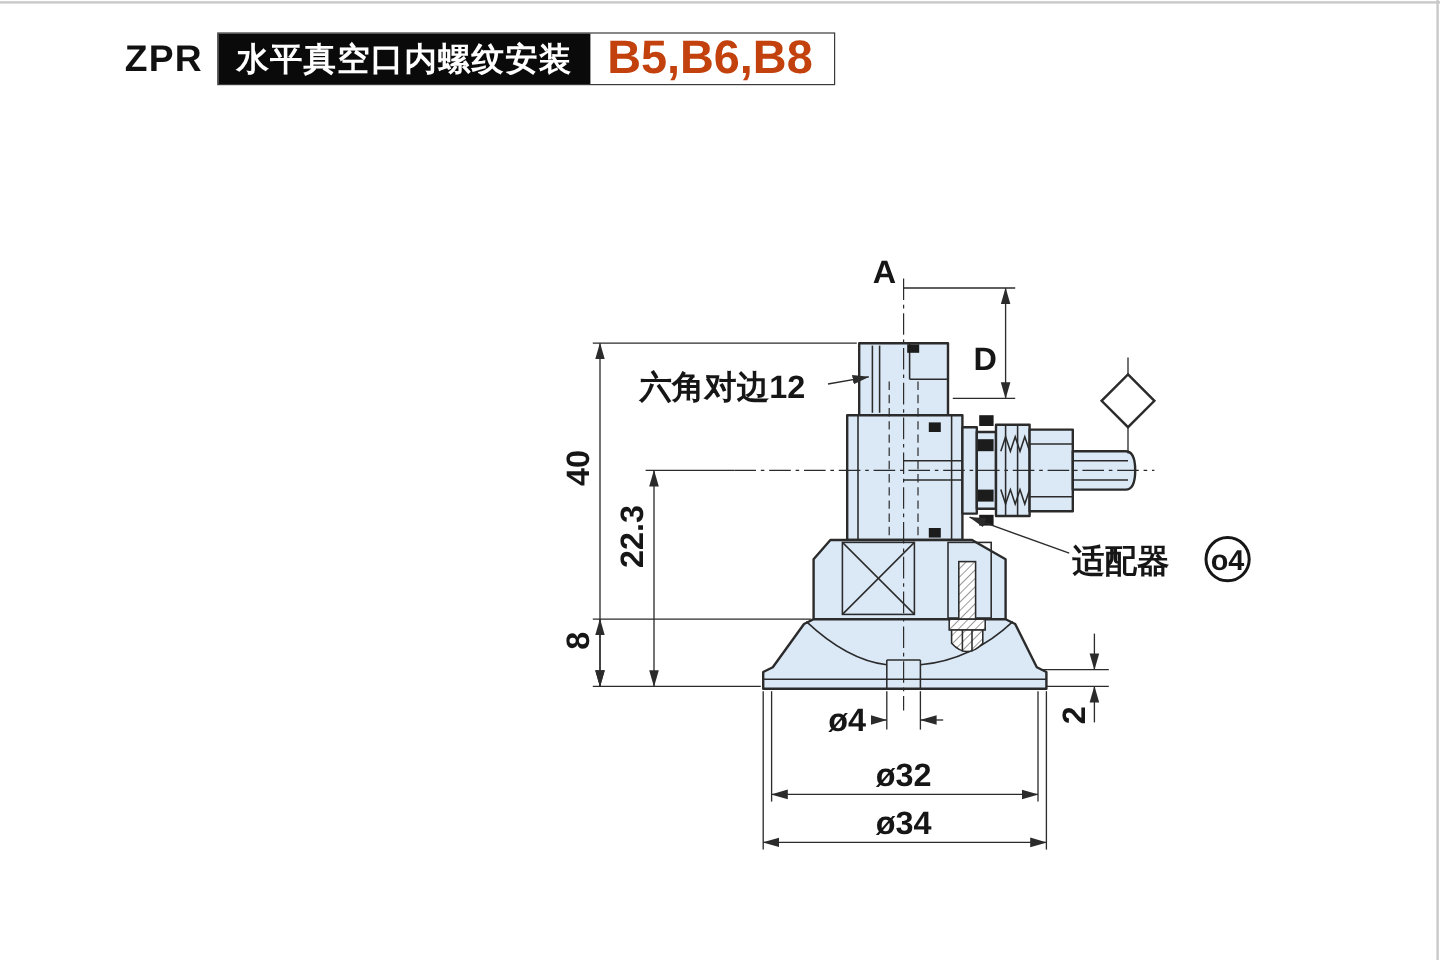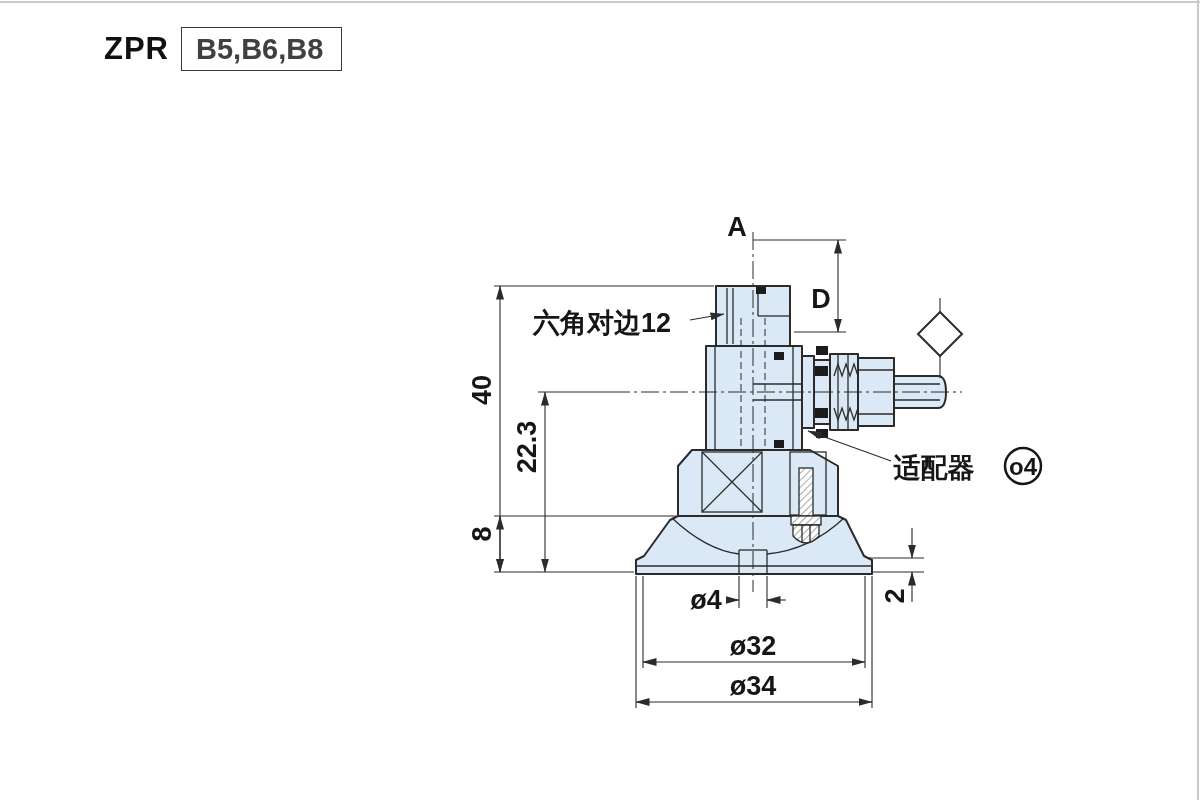--- a/index.html
+++ b/index.html
@@ -5,21 +5,21 @@
   html,body{margin:0;padding:0;background:#fff;}
   .page{position:relative;width:1200px;height:800px;background:#fff;overflow:hidden;
         font-family:"Liberation Sans",sans-serif;}
   .edge-top{position:absolute;top:1px;left:0;width:100%;height:2px;background:#c9c9c9;}
   .edge-right{position:absolute;top:0;right:1px;width:2px;height:100%;background:#c9c9c9;}
   .header{position:absolute;top:27px;left:104px;display:flex;align-items:center;}
   .series{font-weight:700;font-size:31px;color:#111;letter-spacing:1px;margin-right:12px;}
   .titlebox{display:flex;align-items:stretch;border:1px solid #3a3a3a;height:42px;}
   .titleblk{background:#0a0a0a;color:#fff;font-weight:700;font-size:27px;
             display:flex;align-items:center;padding:0 15px;letter-spacing:1px;}
-  .models{color:#404040;font-weight:700;font-size:29px;display:flex;align-items:center;
+  .models{color:#c2410c;font-weight:700;font-size:39px;display:flex;align-items:center;
           padding:0 18px 0 14px;}
   svg.draw{position:absolute;left:0;top:0;}
   .ol{stroke:#2b2b2b;stroke-width:2;stroke-linejoin:round;}
   .thin{stroke:#2b2b2b;stroke-width:1.3;fill:none;}
   .dash{stroke:#2b2b2b;stroke-width:1;fill:none;stroke-dasharray:7 4;}
   .cl{stroke:#2b2b2b;stroke-width:1;fill:none;stroke-dasharray:18 4 3 4;}
   .dl{stroke:#2b2b2b;stroke-width:1.1;fill:none;}
   text.dim{font-family:"Liberation Sans",sans-serif;font-weight:600;font-size:27px;fill:#161616;}
   text.lbl{font-family:"Liberation Sans",sans-serif;font-weight:600;font-size:27px;fill:#161616;}
   text.note{font-family:"Liberation Sans",sans-serif;font-weight:700;font-size:24px;fill:#161616;}
@@ -27,20 +27,21 @@
 </head>
 <body>
 
 <div class="page">
   <div class="edge-top"></div>
   <div class="edge-right"></div>
 
   <div class="header">
     <span class="series">ZPR</span>
     <div class="titlebox">
+      <span class="titleblk">水平真空口内螺纹安装</span>
       <span class="models">B5,B6,B8</span>
     </div>
   </div>
 
   <svg class="draw" width="1200" height="800" viewBox="0 0 1200 800">
     <defs>
       <marker id="arr" viewBox="0 0 14 10" refX="13.5" refY="5" markerWidth="14" markerHeight="10" markerUnits="userSpaceOnUse" orient="auto-start-reverse">
         <path d="M0,1 L14,5 L0,9 Z" fill="#2b2b2b"></path>
       </marker>
       <pattern id="hatch" width="5" height="5" patternUnits="userSpaceOnUse" patternTransform="rotate(45)">

